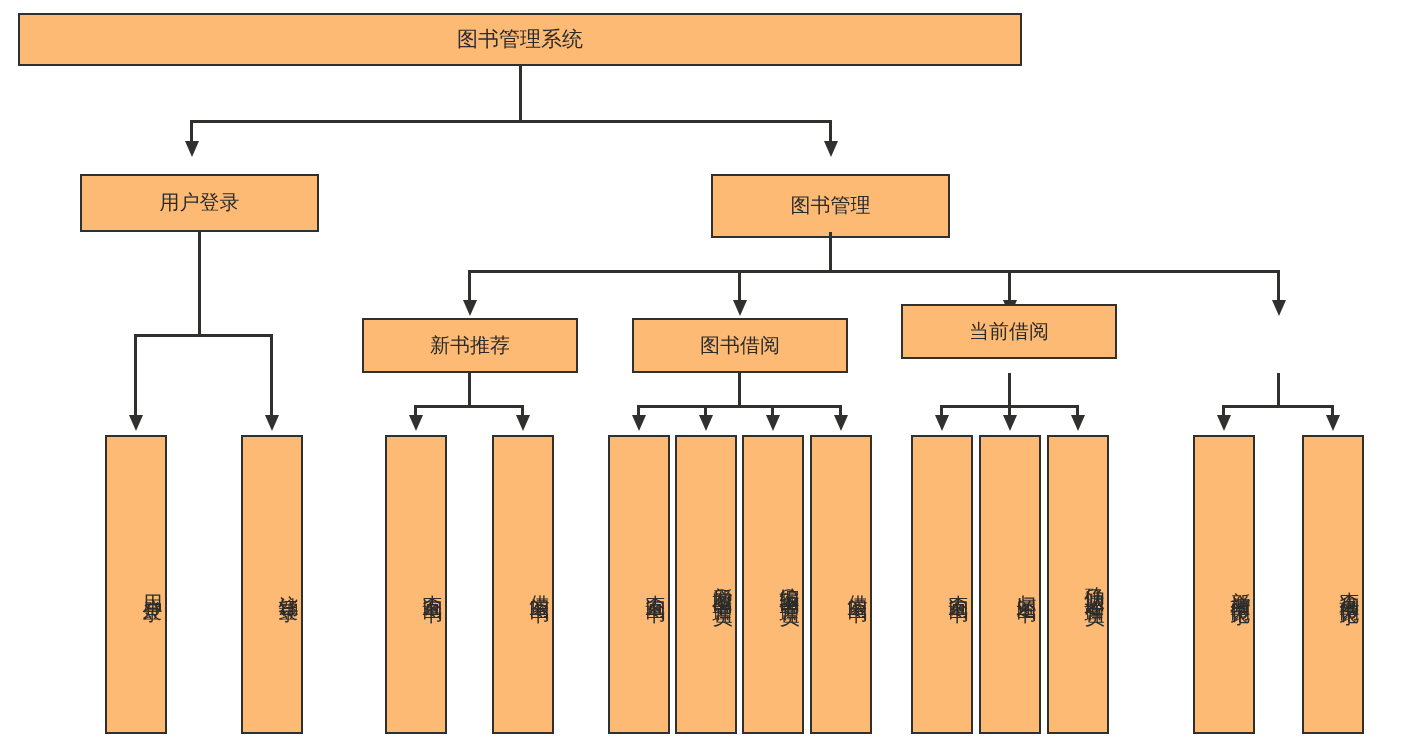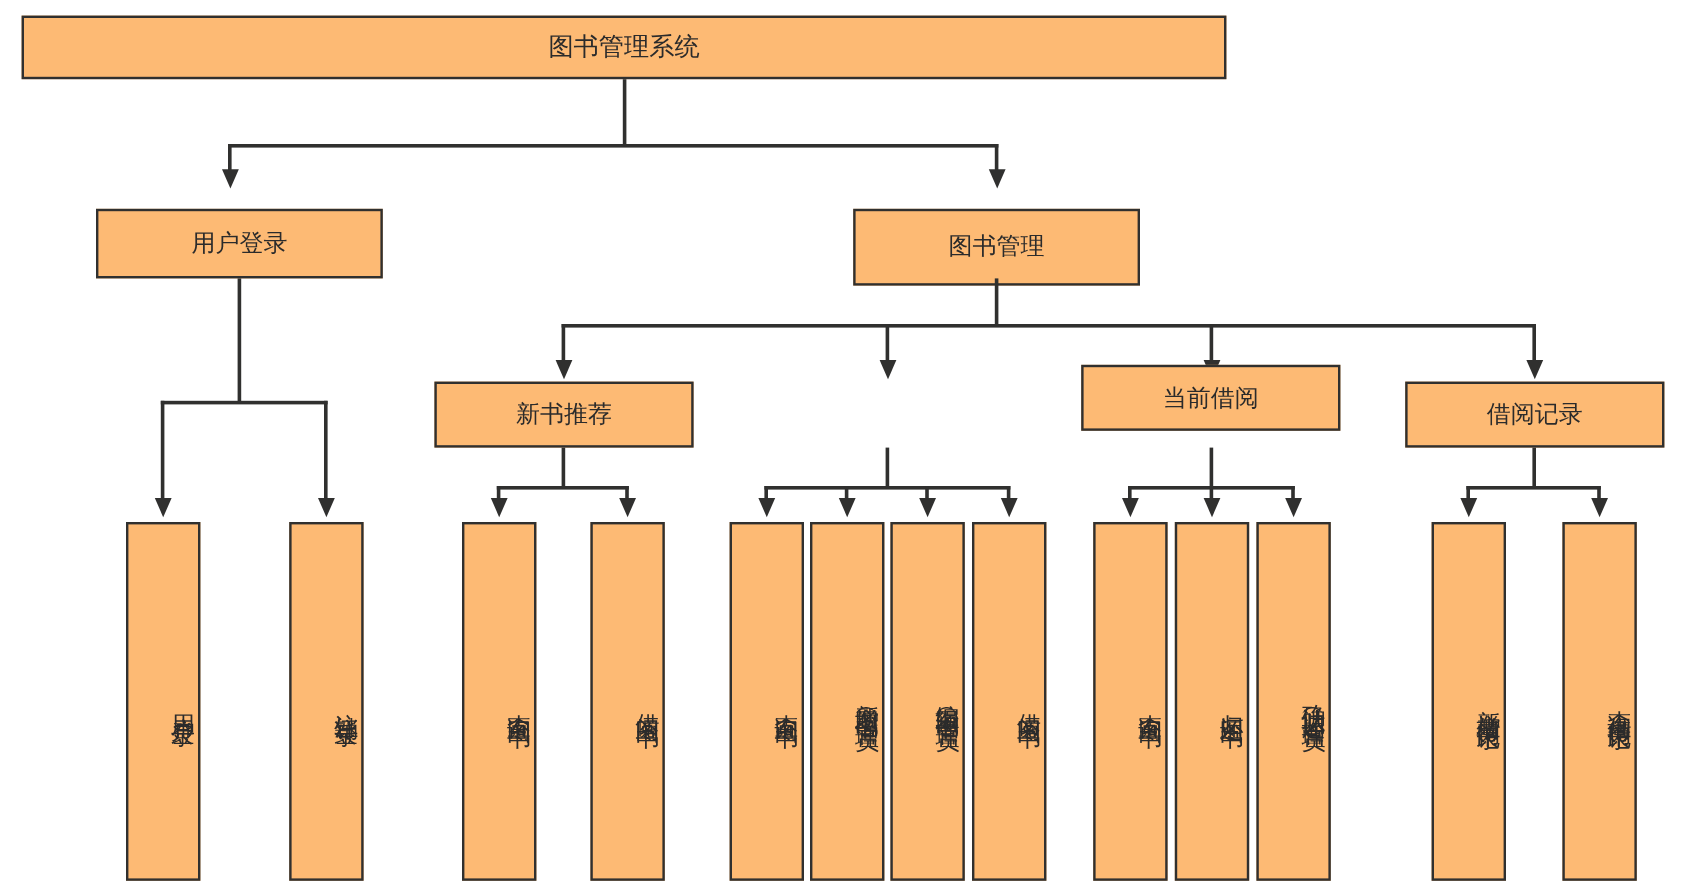--- a/index.html
+++ b/index.html
@@ -108,25 +108,25 @@
   <div class="conn v" style="left:738px;top:270px;width:3px;height:32px;"></div>
   <div class="arrow" style="left:733px;top:300px;"></div>
   <div class="conn v" style="left:1008px;top:270px;width:3px;height:32px;"></div>
   <div class="arrow" style="left:1003px;top:300px;"></div>
   <div class="conn v" style="left:1277px;top:270px;width:3px;height:32px;"></div>
   <div class="arrow" style="left:1272px;top:300px;"></div>
 
   <div class="node lvl2" style="left:362px;top:318px;width:216px;height:55px;">
     <span class="lbl">新书推荐</span>
   </div>
+  <div class="node lvl2" style="left:632px;top:318px;width:216px;height:55px;">
+    <span class="lbl">图书借阅</span>
+  </div>
   <div class="node lvl2" style="left:901px;top:304px;width:216px;height:55px;">
     <span class="lbl">当前借阅</span>
-  </div>
-  <div class="node lvl2" style="left:1171px;top:318px;width:216px;height:55px;">
-    <span class="lbl">借阅记录</span>
   </div>
 
   <div class="conn v" style="left:468px;top:373px;width:3px;height:34px;"></div>
   <div class="conn h" style="left:414px;top:405px;width:110px;height:3px;"></div>
   <div class="conn v" style="left:414px;top:405px;width:3px;height:14px;"></div>
   <div class="arrow" style="left:409px;top:415px;"></div>
   <div class="conn v" style="left:521px;top:405px;width:3px;height:14px;"></div>
   <div class="arrow" style="left:516px;top:415px;"></div>
 
   <div class="conn v" style="left:738px;top:373px;width:3px;height:34px;"></div>

